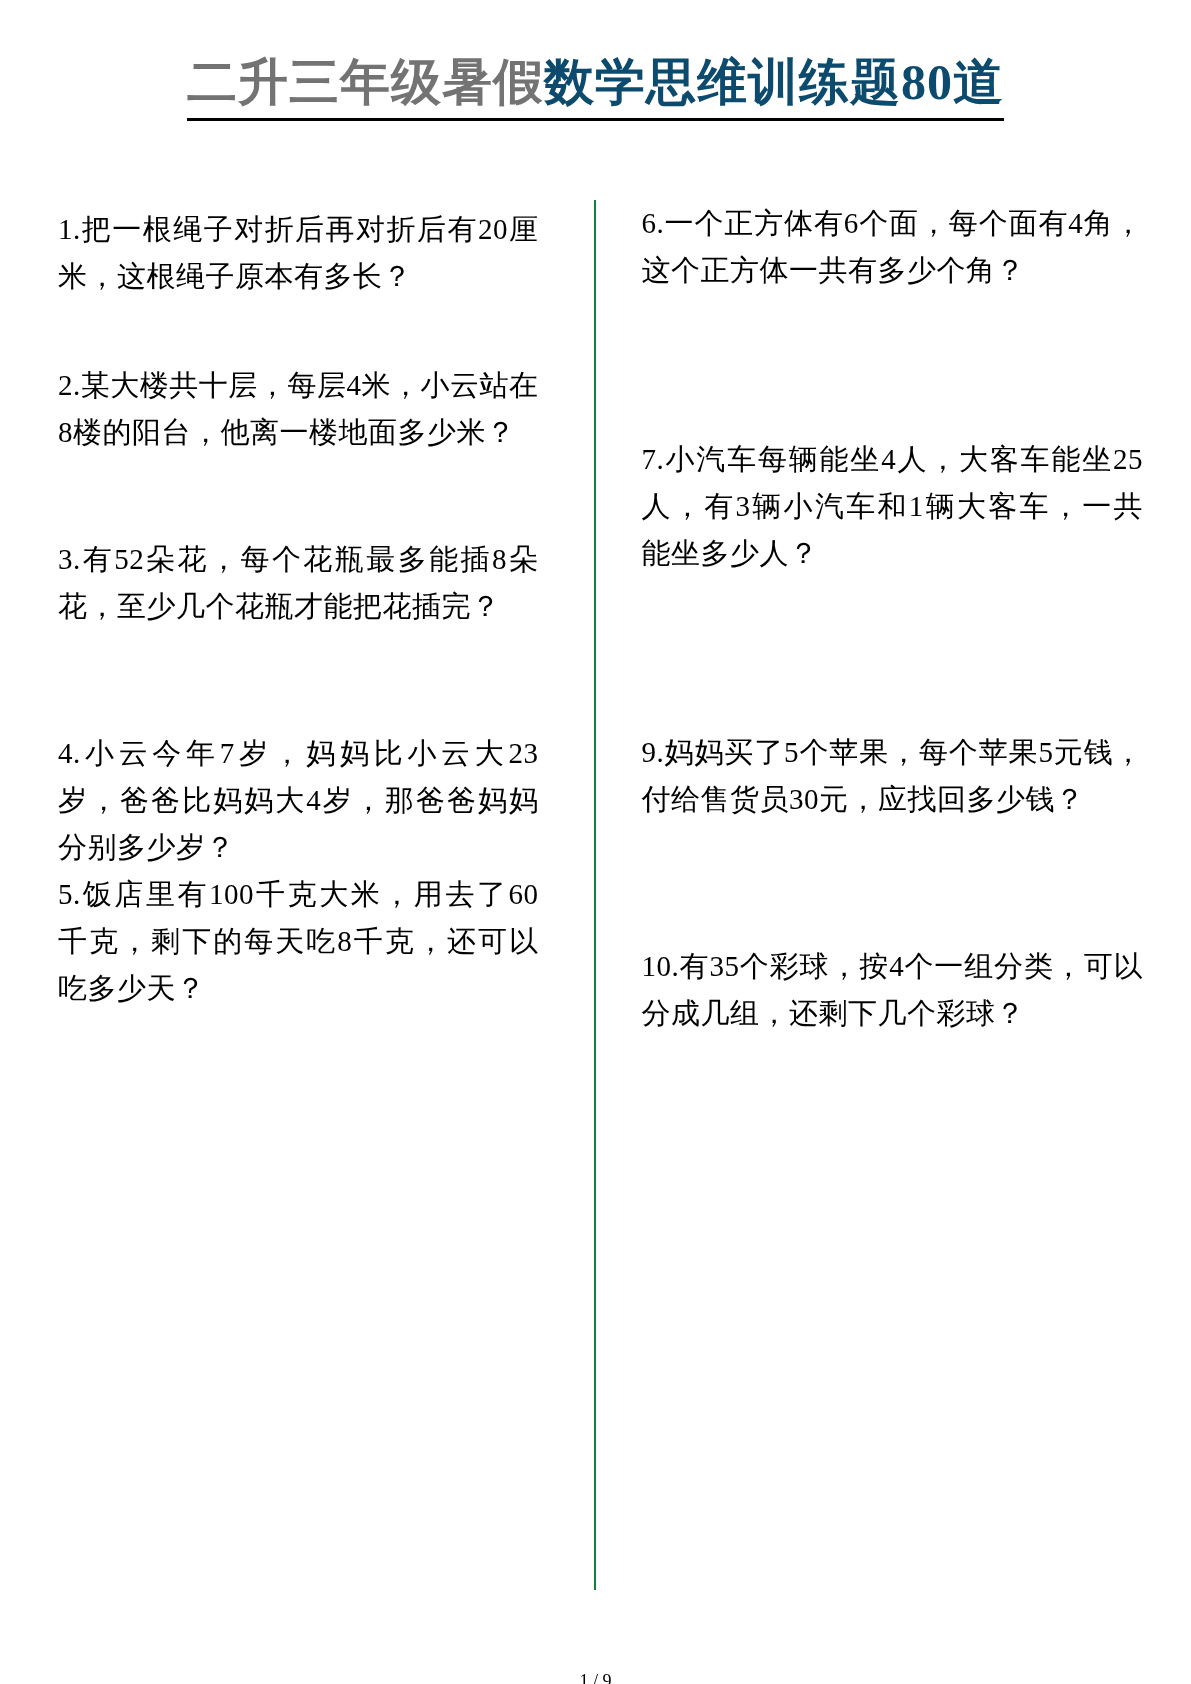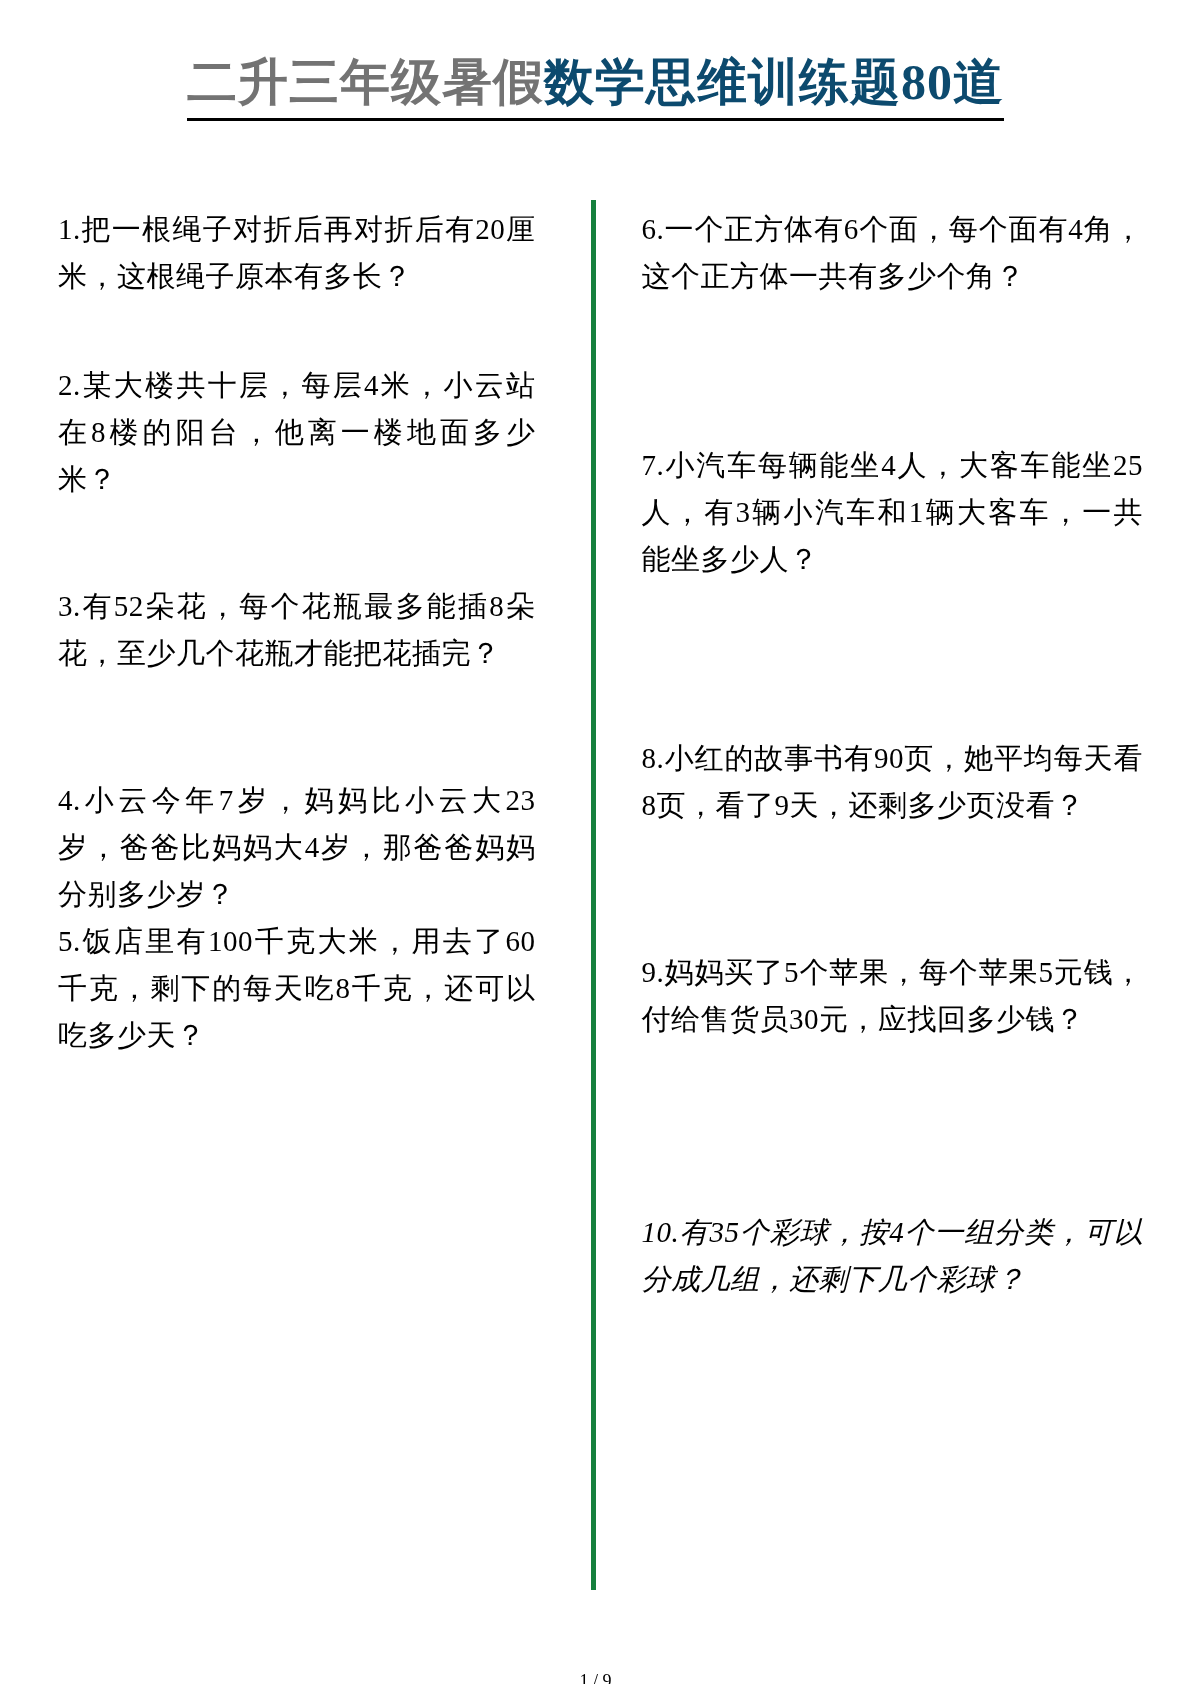--- a/index.html
+++ b/index.html
@@ -52,21 +52,21 @@
     height: 1390px;
     display: flex;
     flex-direction: row;
   }
   .col {
     box-sizing: border-box;
     width: 50%;
     padding: 0 55px 0 58px;
   }
   .col.left {
-    border-right: 5px solid #15803d;
+    border-right: 2px solid #15803d;
   }
   .col.right {
     padding-left: 46px;
     padding-right: 48px;
   }
 
   .problem {
     font-size: 29px;
     line-height: 1.62;
     text-indent: 0;
@@ -75,21 +75,21 @@
     text-align: justify;
   }
 
   
   .col.left .problem:nth-child(1) { margin-top: 6px; }
   .col.left .problem:nth-child(2) { margin-top: 62px; }
   .col.left .problem:nth-child(3) { margin-top: 80px; }
   .col.left .problem:nth-child(4) { margin-top: 100px; }
   .col.left .problem:nth-child(5) { }
 
-  .col.right .problem:nth-child(1) { margin-top: 6px; }
+  .col.right .problem:nth-child(1) { }
   .col.right .problem:nth-child(2) { margin-top: 142px; }
   .col.right .problem:nth-child(3) { margin-top: 152px; }
   .col.right .problem:nth-child(4) { margin-top: 120px; }
   .col.right .problem:nth-child(5) { margin-top: 166px; font-style: italic; }
 
   
   .footer {
     position: absolute;
     bottom: 44px;
     left: 0;
@@ -115,21 +115,20 @@
       <p class="problem">1.把一根绳子对折后再对折后有20厘米，这根绳子原本有多长？</p>
       <p class="problem">2.某大楼共十层，每层4米，小云站在8楼的阳台，他离一楼地面多少米？</p>
       <p class="problem">3.有52朵花，每个花瓶最多能插8朵花，至少几个花瓶才能把花插完？</p>
       <p class="problem">4.小云今年7岁，妈妈比小云大23岁，爸爸比妈妈大4岁，那爸爸妈妈分别多少岁？</p>
       <p class="problem">5.饭店里有100千克大米，用去了60千克，剩下的每天吃8千克，还可以吃多少天？</p>
     </div>
 
     <div class="col right">
       <p class="problem">6.一个正方体有6个面，每个面有4角，这个正方体一共有多少个角？</p>
       <p class="problem">7.小汽车每辆能坐4人，大客车能坐25人，有3辆小汽车和1辆大客车，一共能坐多少人？</p>
-      <p class="problem">8.小红的故事书有90页，她平均每天看8页，看了9天，还剩多少页没看？</p>
       <p class="problem">9.妈妈买了5个苹果，每个苹果5元钱，付给售货员30元，应找回多少钱？</p>
       <p class="problem">10.有35个彩球，按4个一组分类，可以分成几组，还剩下几个彩球？</p>
     </div>
 
   </div>
 
   <div class="footer">1 / 9</div>
 
 </div>
 

